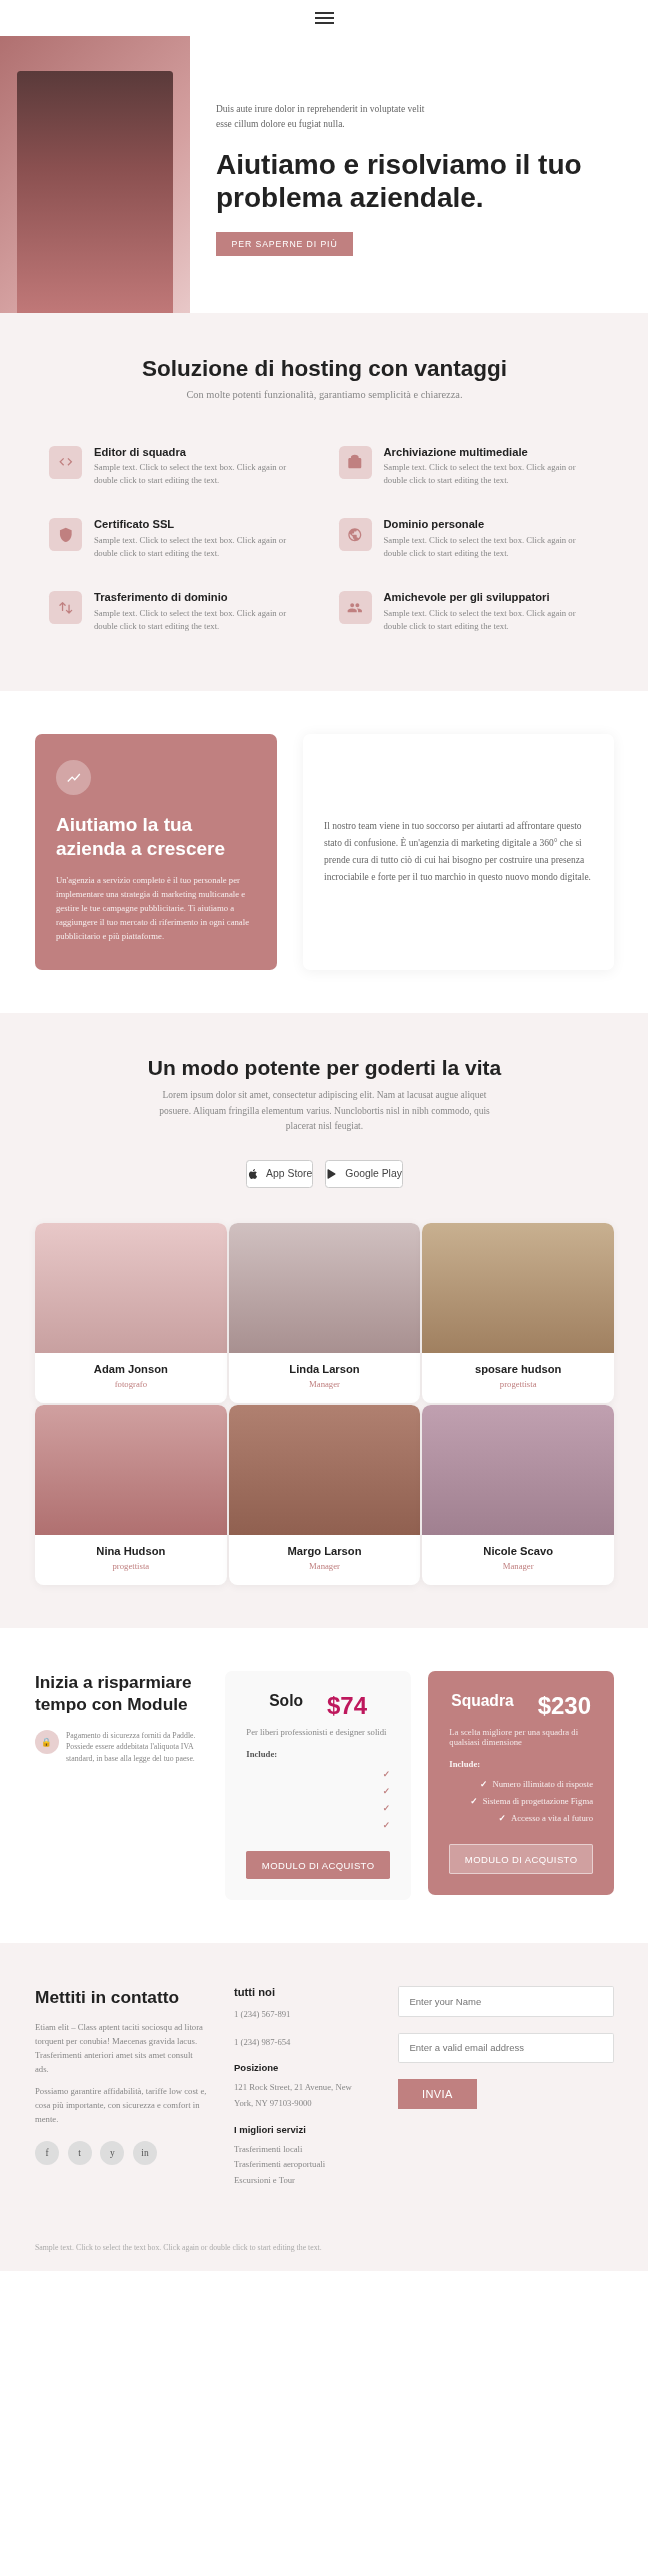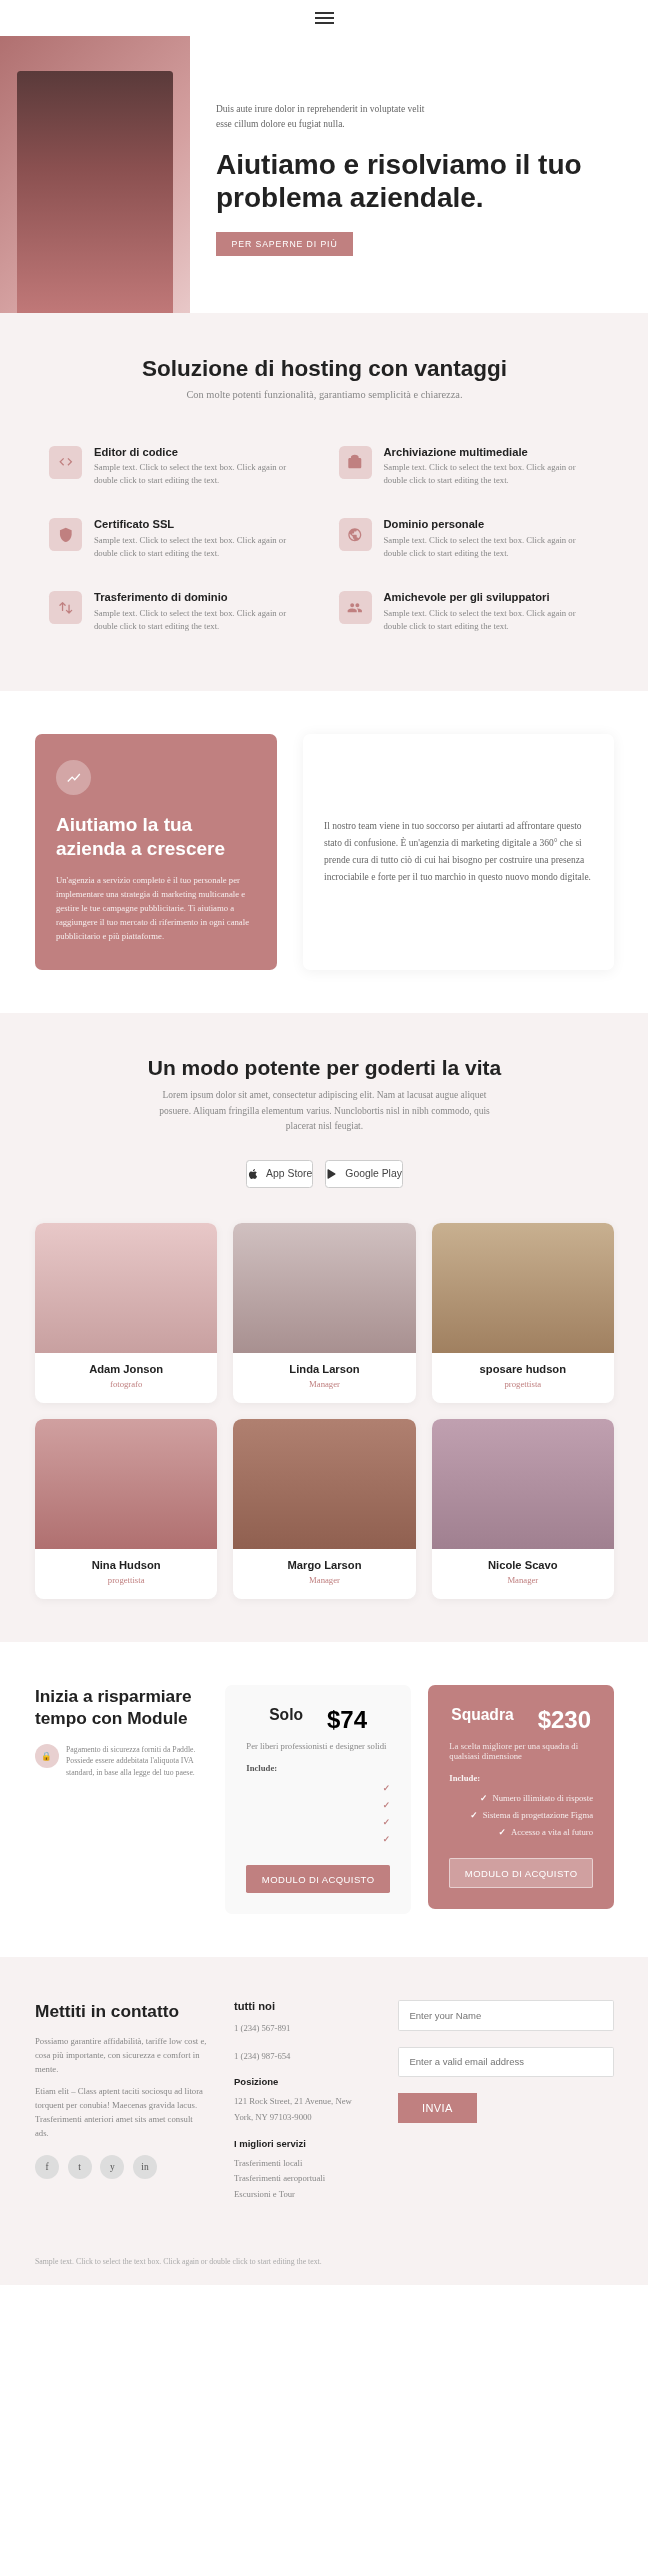--- a/index.html
+++ b/index.html
@@ -42,41 +42,41 @@
 
     
     .lifestyle { background: #f7f2f2; padding: 43px 35px; text-align: center; }
     .lifestyle-title { font-size: 21px; font-weight: 700; color: #222; margin-bottom: 8.7px; font-family: sans-serif; }
     .lifestyle-subtitle { font-size: 9.5px; color: #888; margin-bottom: 26px; line-height: 1.6; max-width: 346px; margin-left: auto; margin-right: auto; }
     .store-btns { display: flex; gap: 12px; justify-content: center; margin-bottom: 35px; }
     .store-btn { display: flex; align-items: center; gap: 7px; border: 1.3px solid #ccc; border-radius: 3.5px; padding: 7px 0; font-size: 10.4px; color: #444; background: #fff; cursor: pointer; }
     .store-btn svg { width: 12px; height: 12px; }
 
     
-    .team-grid { display: grid; grid-template-columns: 1fr 1fr 1fr; gap: 16px; margin-bottom: 0; }
+    .team-grid { display: grid; grid-template-columns: 1fr 1fr 1fr; gap: 2px; margin-bottom: 0; }
     .team-card { background: #fff; border-radius: 8.7px; overflow: hidden; box-shadow: 0 1.7px 8.7px rgba(0,0,0,0.05); text-align: center; padding-bottom: 14px; }
     .team-card-img { width: 100%; height: 130px; overflow: hidden; }
     .team-card-img-placeholder { width: 100%; height: 100%; display: flex; align-items: center; justify-content: center; }
     .team-card h4 { font-size: 11.2px; font-weight: 700; color: #222; margin-top: 10.4px; margin-bottom: 3.5px; font-family: sans-serif; }
     .team-card p { font-size: 8.7px; color: #c08080; }
 
     
     .pricing { background: #fff; padding: 43px 35px; display: flex; gap: 17.3px; align-items: flex-start; }
     .pricing-left { width: 173px; flex-shrink: 0; }
     .pricing-left h2 { font-size: 17.3px; font-weight: 700; color: #222; line-height: 1.3; margin-bottom: 14px; font-family: sans-serif; }
     .pricing-left p { font-size: 8.7px; color: #888; line-height: 1.6; }
     .pricing-left-note { margin-top: 14px; display: flex; gap: 7px; align-items: flex-start; }
     .pricing-left-note-icon { width: 24px; height: 24px; background: #e8d0d0; border-radius: 50%; flex-shrink: 0; display: flex; align-items: center; justify-content: center; font-size: 8.7px; color: #c08080; }
     .pricing-left-note p { font-size: 7.8px; color: #888; line-height: 1.5; }
     .pricing-card { flex: 1; background: #f9f9f9; border-radius: 7px; padding: 21px; }
     .pricing-card.featured { background: #c08080; }
     .pricing-header { display: flex; justify-content: center; align-items: flex-start; margin-bottom: 7px; gap: 24px; }
     .pricing-card-title { font-size: 15.6px; font-weight: 700; color: #222; font-family: sans-serif; }
     .pricing-card.featured .pricing-card-title { color: #fff; }
-    .pricing-price { font-size: 24px; font-weight: 700; color: #000000; font-family: sans-serif; }
+    .pricing-price { font-size: 24px; font-weight: 700; color: #be185d; font-family: sans-serif; }
     .pricing-card.featured .pricing-price { color: #fff; }
     .pricing-subtitle { font-size: 8.7px; color: #888; margin-bottom: 12px; }
     .pricing-card.featured .pricing-subtitle { color: rgba(255,255,255,0.8); }
     .pricing-includes { font-size: 8.7px; font-weight: 700; color: #555; margin-bottom: 7px; }
     .pricing-card.featured .pricing-includes { color: rgba(255,255,255,0.9); }
     .pricing-list { list-style: none; margin-bottom: 17.3px; }
     .pricing-list li { font-size: 8.7px; color: #666; padding: 3.5px 0; display: flex; align-items: center; gap: 5.2px; justify-content: flex-end; }
     .pricing-card.featured .pricing-list li { color: rgba(255,255,255,0.85); }
     .pricing-list li::before { content: '✓'; color: #c08080; font-weight: 700; font-size: 8.7px; }
     .pricing-card.featured .pricing-list li::before { color: #fff; }
@@ -142,21 +142,21 @@
   <p class="hosting-subtitle">Con molte potenti funzionalità, garantiamo semplicità e chiarezza.</p>
   <div class="hosting-grid">
 
     <div class="hosting-item">
       <div class="hosting-icon">
         <svg viewBox="0 0 24 24" xmlns="http://www.w3.org/2000/svg">
             <path d="M9.4 16.6L4.8 12l4.6-4.6L8 6l-6 6 6 6 1.4-1.4zm5.2 0l4.6-4.6-4.6-4.6L16 6l6 6-6 6-1.4-1.4z"></path>
           </svg>
       </div>
       <div class="hosting-item-text">
-        <h4>Editor di codice</h4>
+        <h4>Editor di squadra</h4>
         <p>Sample text. Click to select the text box. Click again or double click to start editing the text.</p>
       </div>
     </div>
 
     <div class="hosting-item">
       <div class="hosting-icon">
         <svg viewBox="0 0 24 24" xmlns="http://www.w3.org/2000/svg">
             <path d="M20 6h-2.18c.07-.44.18-.88.18-1.32C18 2.55 15.45 1 12 1S6 2.55 6 4.68c0 .44.11.88.18 1.32H4c-1.1 0-2 .9-2 2v12c0 1.1.9 2 2 2h16c1.1 0 2-.9 2-2V8c0-1.1-.9-2-2-2z"></path>
           </svg>
       </div>
@@ -339,22 +339,22 @@
           <span>Accesso a vita al futuro</span>
         </li>
     </ul>
     <button class="pricing-btn">Modulo di acquisto</button>
   </div>
 </section>
 
 <section class="contact">
   <div class="contact-col1">
     <h2>Mettiti in contatto</h2>
+    <p>Etiam elit – Class aptent taciti sociosqu ad litora torquent per conubia! Maecenas gravida lacus. Trasferimenti anteriori amet sits amet consult ads.</p>
     <p>Possiamo garantire affidabilità, tariffe low cost e, cosa più importante, con sicurezza e comfort in mente.</p>
-    <p>Etiam elit – Class aptent taciti sociosqu ad litora torquent per conubia! Maecenas gravida lacus. Trasferimenti anteriori amet sits amet consult ads.</p>
     <div class="social-icons">
       <div class="social-icon">f</div>
       <div class="social-icon">t</div>
       <div class="social-icon">y</div>
       <div class="social-icon">in</div>
     </div>
   </div>
   <div class="contact-col2">
     <h3>tutti noi</h3>
     <p>1 (234) 567-891</p>

